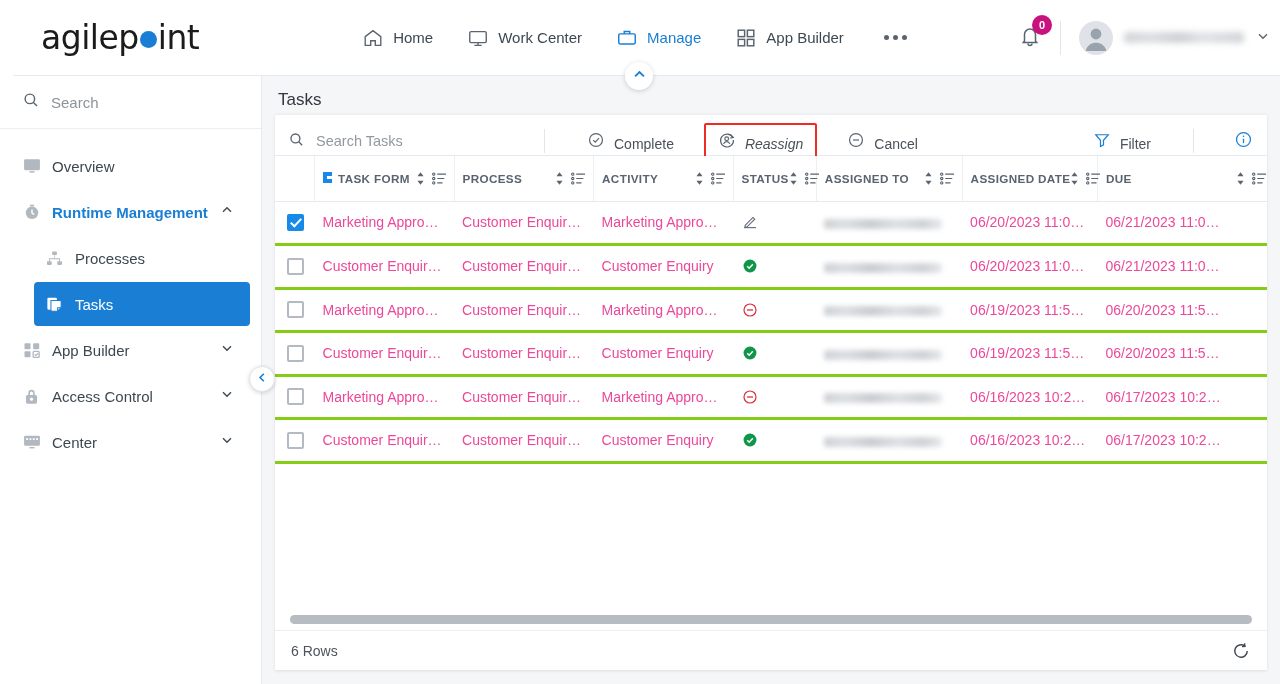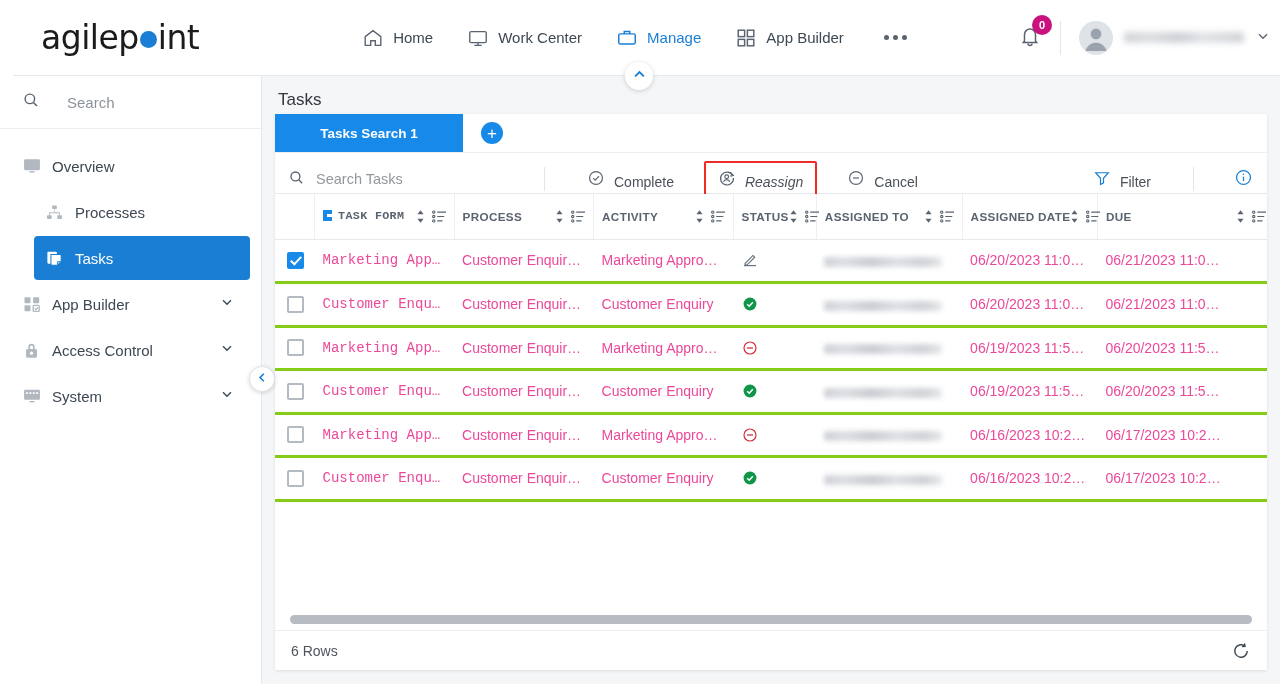--- a/index.html
+++ b/index.html
@@ -58,21 +58,21 @@
     filter: blur(3px); opacity: .85;
     color: transparent; font-size: 0;
   }
 
   
   .sidebar {
     position: absolute; left: 0; top: 76px; width: 262px; height: 608px;
     background: #fff; border-right: 1px solid #e6e9ed;
   }
   .side-search {
-    height: 53px; display: flex; align-items: center; gap: 27px;
+    height: 53px; display: flex; align-items: center; gap: 11px;
     padding: 0 22px; border-bottom: 1px solid #eceef1; cursor: text;
   }
   .side-search .ph { font-size: 15px; color: #8d939b; }
   .sidelist { padding-top: 13px; }
   .siderow {
     display: flex; align-items: center; height: 44px; margin: 2px 11px;
     padding: 0 11px; border-radius: 4px; cursor: pointer; position: relative;
   }
   .siderow .ic { width: 30px; display: flex; align-items: center; justify-content: flex-start; }
   .siderow .lbl { font-size: 15px; color: #3d4852; flex: 1; }
@@ -150,21 +150,21 @@
   }
   thead th .thin { display: flex; align-items: center; width: 100%; }
   thead th .thtxt { flex: 1; }
   thead th .thicons { display: flex; align-items: center; gap: 7px; }
   tbody td {
     height: 43.5px; font-size: 14px; color: #ec4899;
     border-bottom: 3px solid #84cc16; padding: 0 8px;
     white-space: nowrap; overflow: hidden; text-overflow: ellipsis;
   }
   .c-check { width: 38px; }
-  .c-form  { width: 134px; font-family: Liberation Mono, monospace; }
+  .c-form  { width: 134px; }
   .c-proc  { width: 134px; }
   .c-act   { width: 134px; }
   .c-stat  { width: 80px; }
   .c-asgn  { width: 140px; }
   .c-adate { width: 130px; }
   .c-due   { width: 170px; }
 
   .cbox {
     width: 17px; height: 17px; border: 2px solid #b4bac1; border-radius: 2px;
     background: #fff; cursor: pointer; display: block; margin-left: 4px;
@@ -304,20 +304,35 @@
       <div class="siderow">
         <span class="ic">
           <svg width="20" height="20" viewBox="0 0 24 24" fill="#b2b8bf">
             <rect x="2.5" y="4" width="19" height="13" rx="1.4"></rect>
             <rect x="9" y="18.2" width="6" height="1.8" fill="#b2b8bf"></rect>
           </svg>
         </span>
         <span class="lbl">Overview</span>
       </div>
 
+      <div class="siderow parent-open">
+        <span class="ic">
+          <svg width="20" height="20" viewBox="0 0 24 24" fill="none" stroke="#8d939b" stroke-width="1.8">
+            <circle cx="12" cy="13" r="7.5" fill="#b2b8bf" stroke="none"></circle>
+            <path d="M12 9v4.2l2.6 1.6" stroke="#ffffff" stroke-width="1.7"></path>
+            <path d="M9.5 4.2h5" stroke="#b2b8bf" stroke-width="2"></path>
+          </svg>
+        </span>
+        <span class="lbl">Runtime Management</span>
+        <span class="chev">
+          <svg width="16" height="16" viewBox="0 0 24 24" fill="none" stroke="#3d4852" stroke-width="2">
+            <path d="M6 14.5l6-6 6 6"></path>
+          </svg>
+        </span>
+      </div>
 
       <div class="siderow child">
         <span class="ic">
           <svg width="19" height="19" viewBox="0 0 24 24" fill="#b2b8bf">
             <rect x="9" y="3" width="6" height="4.6" rx="1"></rect>
             <rect x="2.5" y="15.5" width="6" height="4.6" rx="1"></rect>
             <rect x="15.5" y="15.5" width="6" height="4.6" rx="1"></rect>
             <path d="M11.6 7.6v4.2H5.2v3.7h1.2v-2.6h11.2v2.6h1.2v-3.7h-6.4V7.6z"></path>
           </svg>
         </span>
@@ -375,21 +390,21 @@
         <span class="ic">
           <svg width="20" height="20" viewBox="0 0 24 24" fill="#b2b8bf">
             <rect x="2.5" y="4.5" width="19" height="12" rx="1.4"></rect>
             <rect x="9" y="18" width="6" height="1.7"></rect>
             <rect x="5" y="7.4" width="2.2" height="2.2" fill="#ffffff"></rect>
             <rect x="9" y="7.4" width="2.2" height="2.2" fill="#ffffff"></rect>
             <rect x="13" y="7.4" width="2.2" height="2.2" fill="#ffffff"></rect>
             <rect x="17" y="7.4" width="2.2" height="2.2" fill="#ffffff"></rect>
           </svg>
         </span>
-        <span class="lbl">System</span>
+        <span class="lbl">Center</span>
         <span class="chev">
           <svg width="16" height="16" viewBox="0 0 24 24" fill="none" stroke="#3d4852" stroke-width="2">
               <path d="M6 9.5l6 6 6-6"></path>
             </svg>
         </span>
       </div>
     </div>
   </div>
 
   <div class="side-handle">
@@ -407,24 +422,20 @@
         <svg width="15" height="15" viewBox="0 0 24 24" fill="none" stroke="#1a7fd4" stroke-width="3">
           <path d="M5 15l7-7 7 7"></path>
         </svg>
       </span>
     </div>
 
     <div class="page-title">Tasks</div>
 
     <div class="panel">
 
-      <div class="tabrow">
-        <div class="tab">Tasks Search 1</div>
-        <div class="addbtn">+</div>
-      </div>
 
       <div class="toolbar">
         <div class="tb-search">
           <span>
             <svg width="17" height="17" viewBox="0 0 24 24" fill="none" stroke="#5a6470" stroke-width="1.9">
               <circle cx="10.5" cy="10.5" r="6.3"></circle>
                 <path d="M15.2 15.2L20 20"></path>
             </svg>
           </span>
           <span class="ph">Search Tasks</span>

